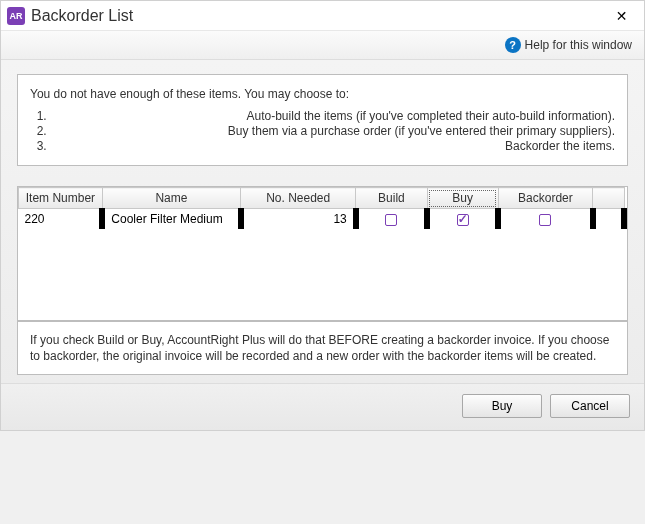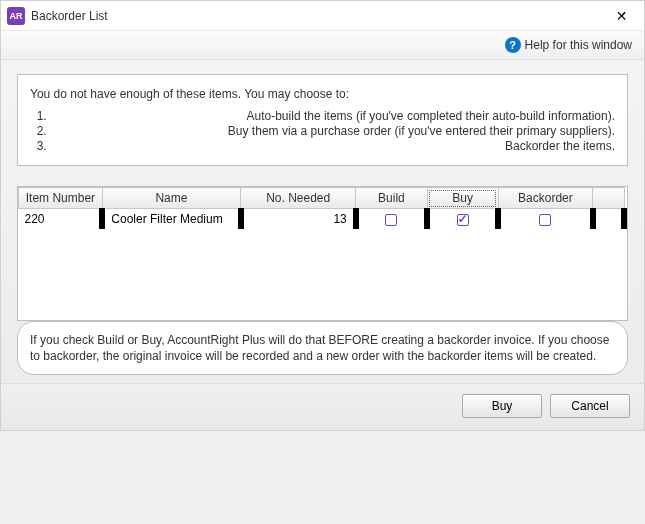--- a/index.html
+++ b/index.html
@@ -25,21 +25,21 @@
     border-bottom: 1px solid #e8e8e8;
   }
   .app-icon {
     width: 18px; height: 18px;
     background: #7b3fb5;
     border-radius: 3px;
     display: flex; align-items: center; justify-content: center;
     color: #fff; font-size: 9px; font-weight: bold;
     margin-right: 6px;
   }
-  .title-text { font-size: 12px; color: #333; }
+  .title-text { font-size: 16px; color: #333; }
   .titlebar-spacer { flex: 1; }
   .close-btn {
     width: 45px; height: 30px;
     display: flex; align-items: center; justify-content: center;
     font-size: 14px; cursor: pointer;
   }
 
   .help-row {
     display: flex; justify-content: flex-end; align-items: center;
     padding: 6px 12px 6px 0;
@@ -130,21 +130,20 @@
     top: -3px; left: 0px;
     font-size: 12px;
     color: #7b3fb5;
     font-weight: bold;
     line-height: 14px;
   }
   th.buy-hdr { outline: 1px dotted #666; outline-offset: -3px; }
 
   .note-panel {
     line-height: 1.35;
-    border-radius: 17px;
   }
 
   .footer {
     padding: 10px 14px 12px 0;
     display: flex; justify-content: flex-end; gap: 8px;
     background: linear-gradient(#f0f0f0,#e8e8e8);
     border-top: 1px solid #ddd;
   }
   .btn {
     min-width: 80px;

